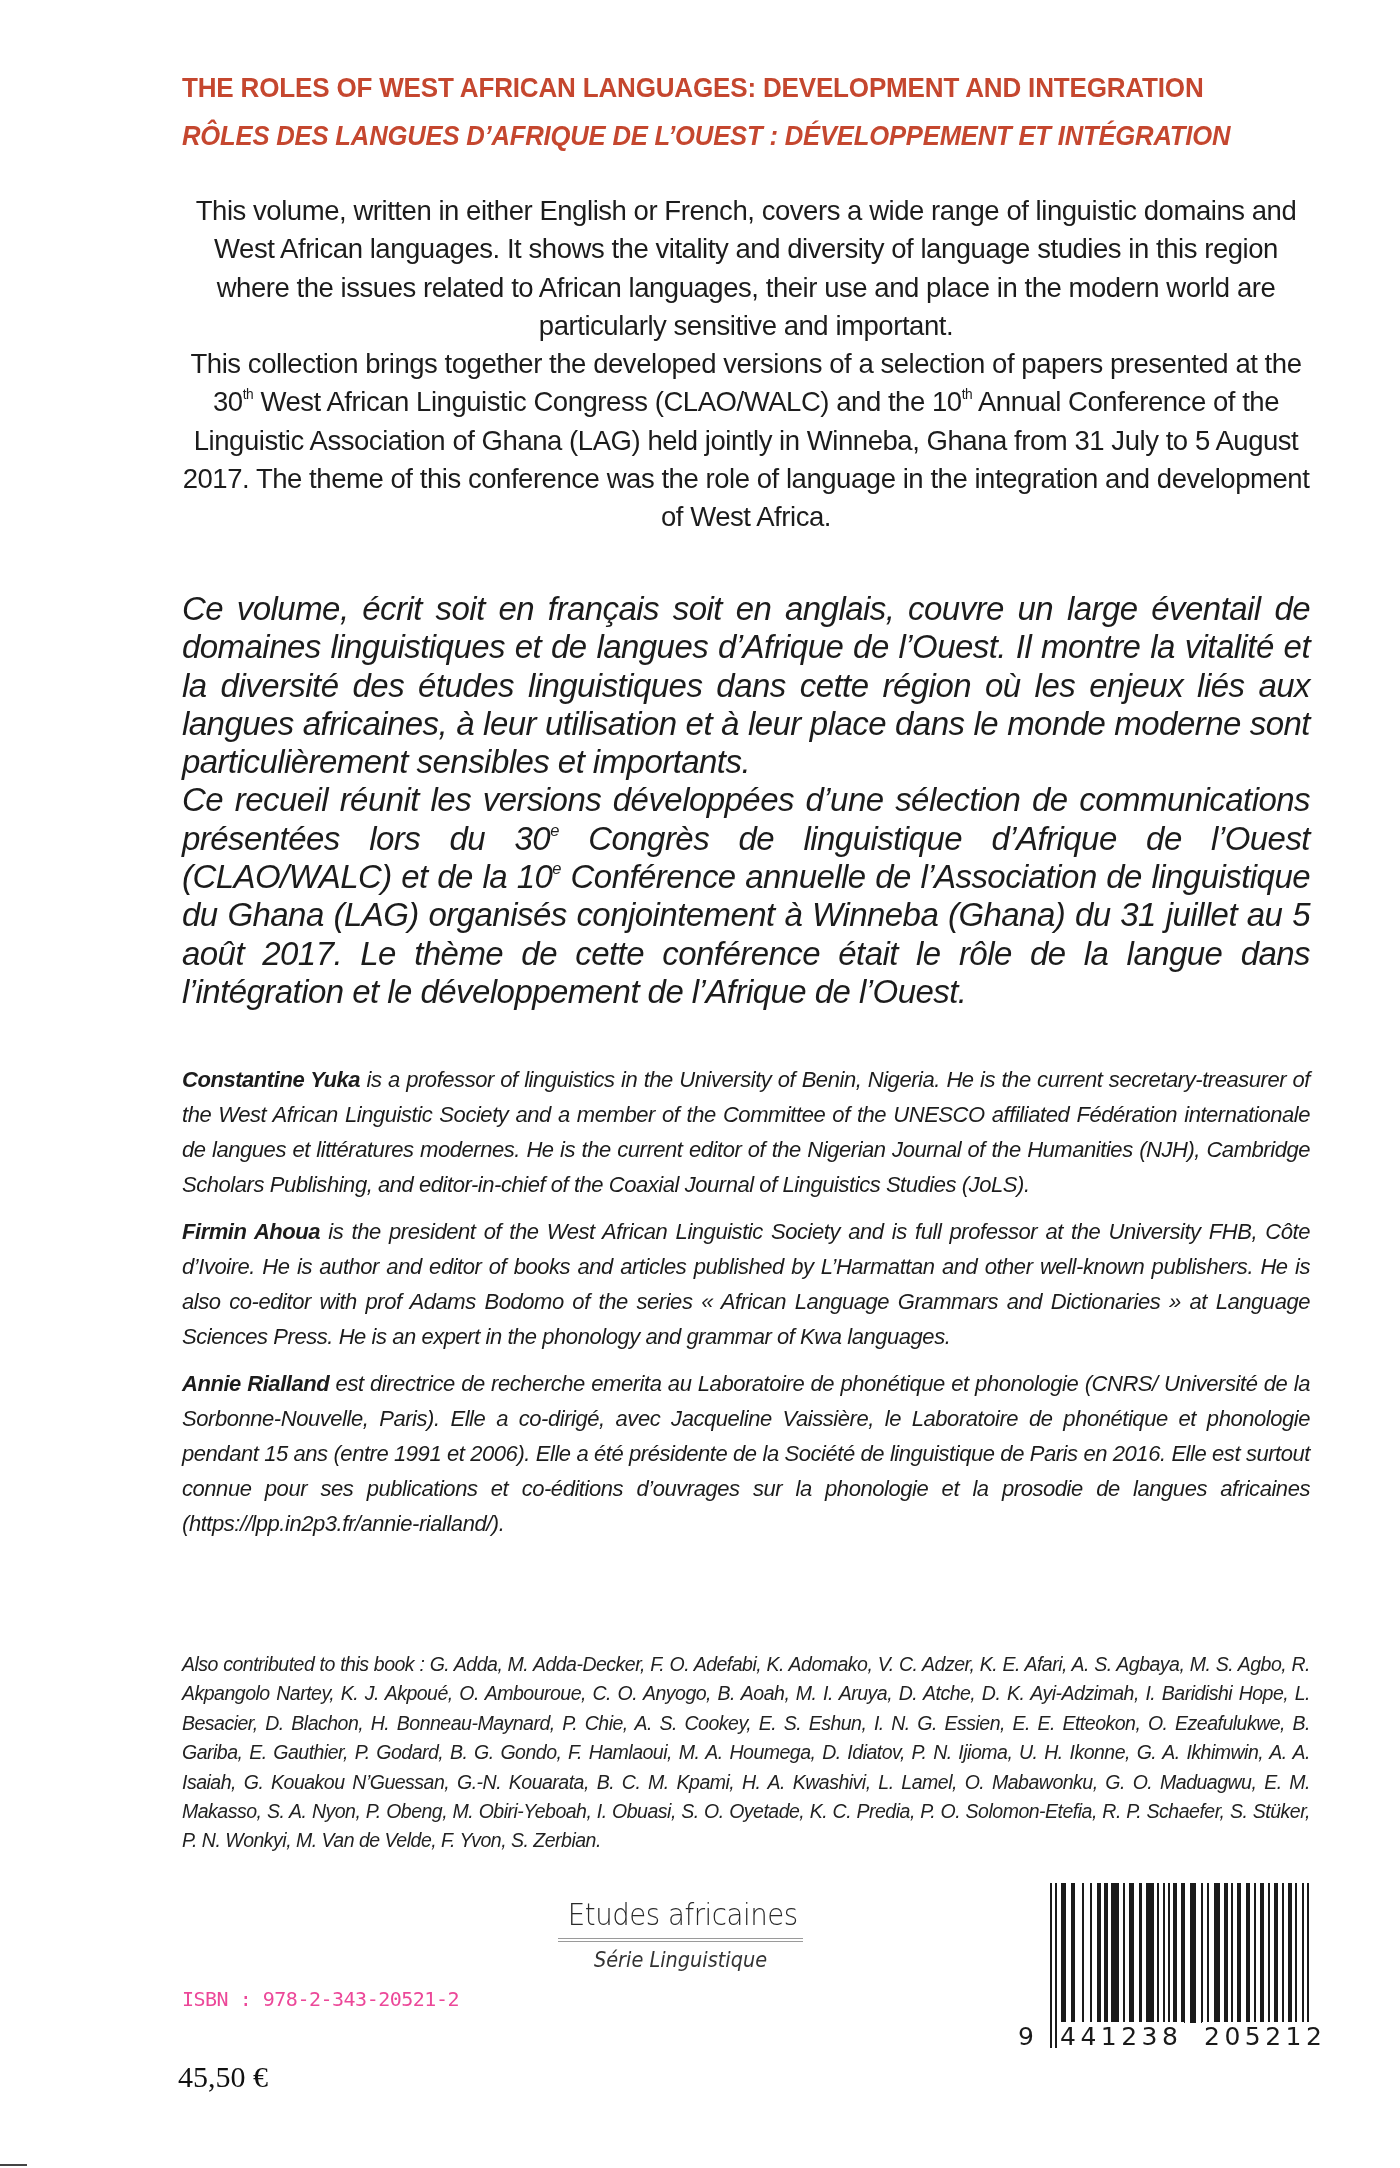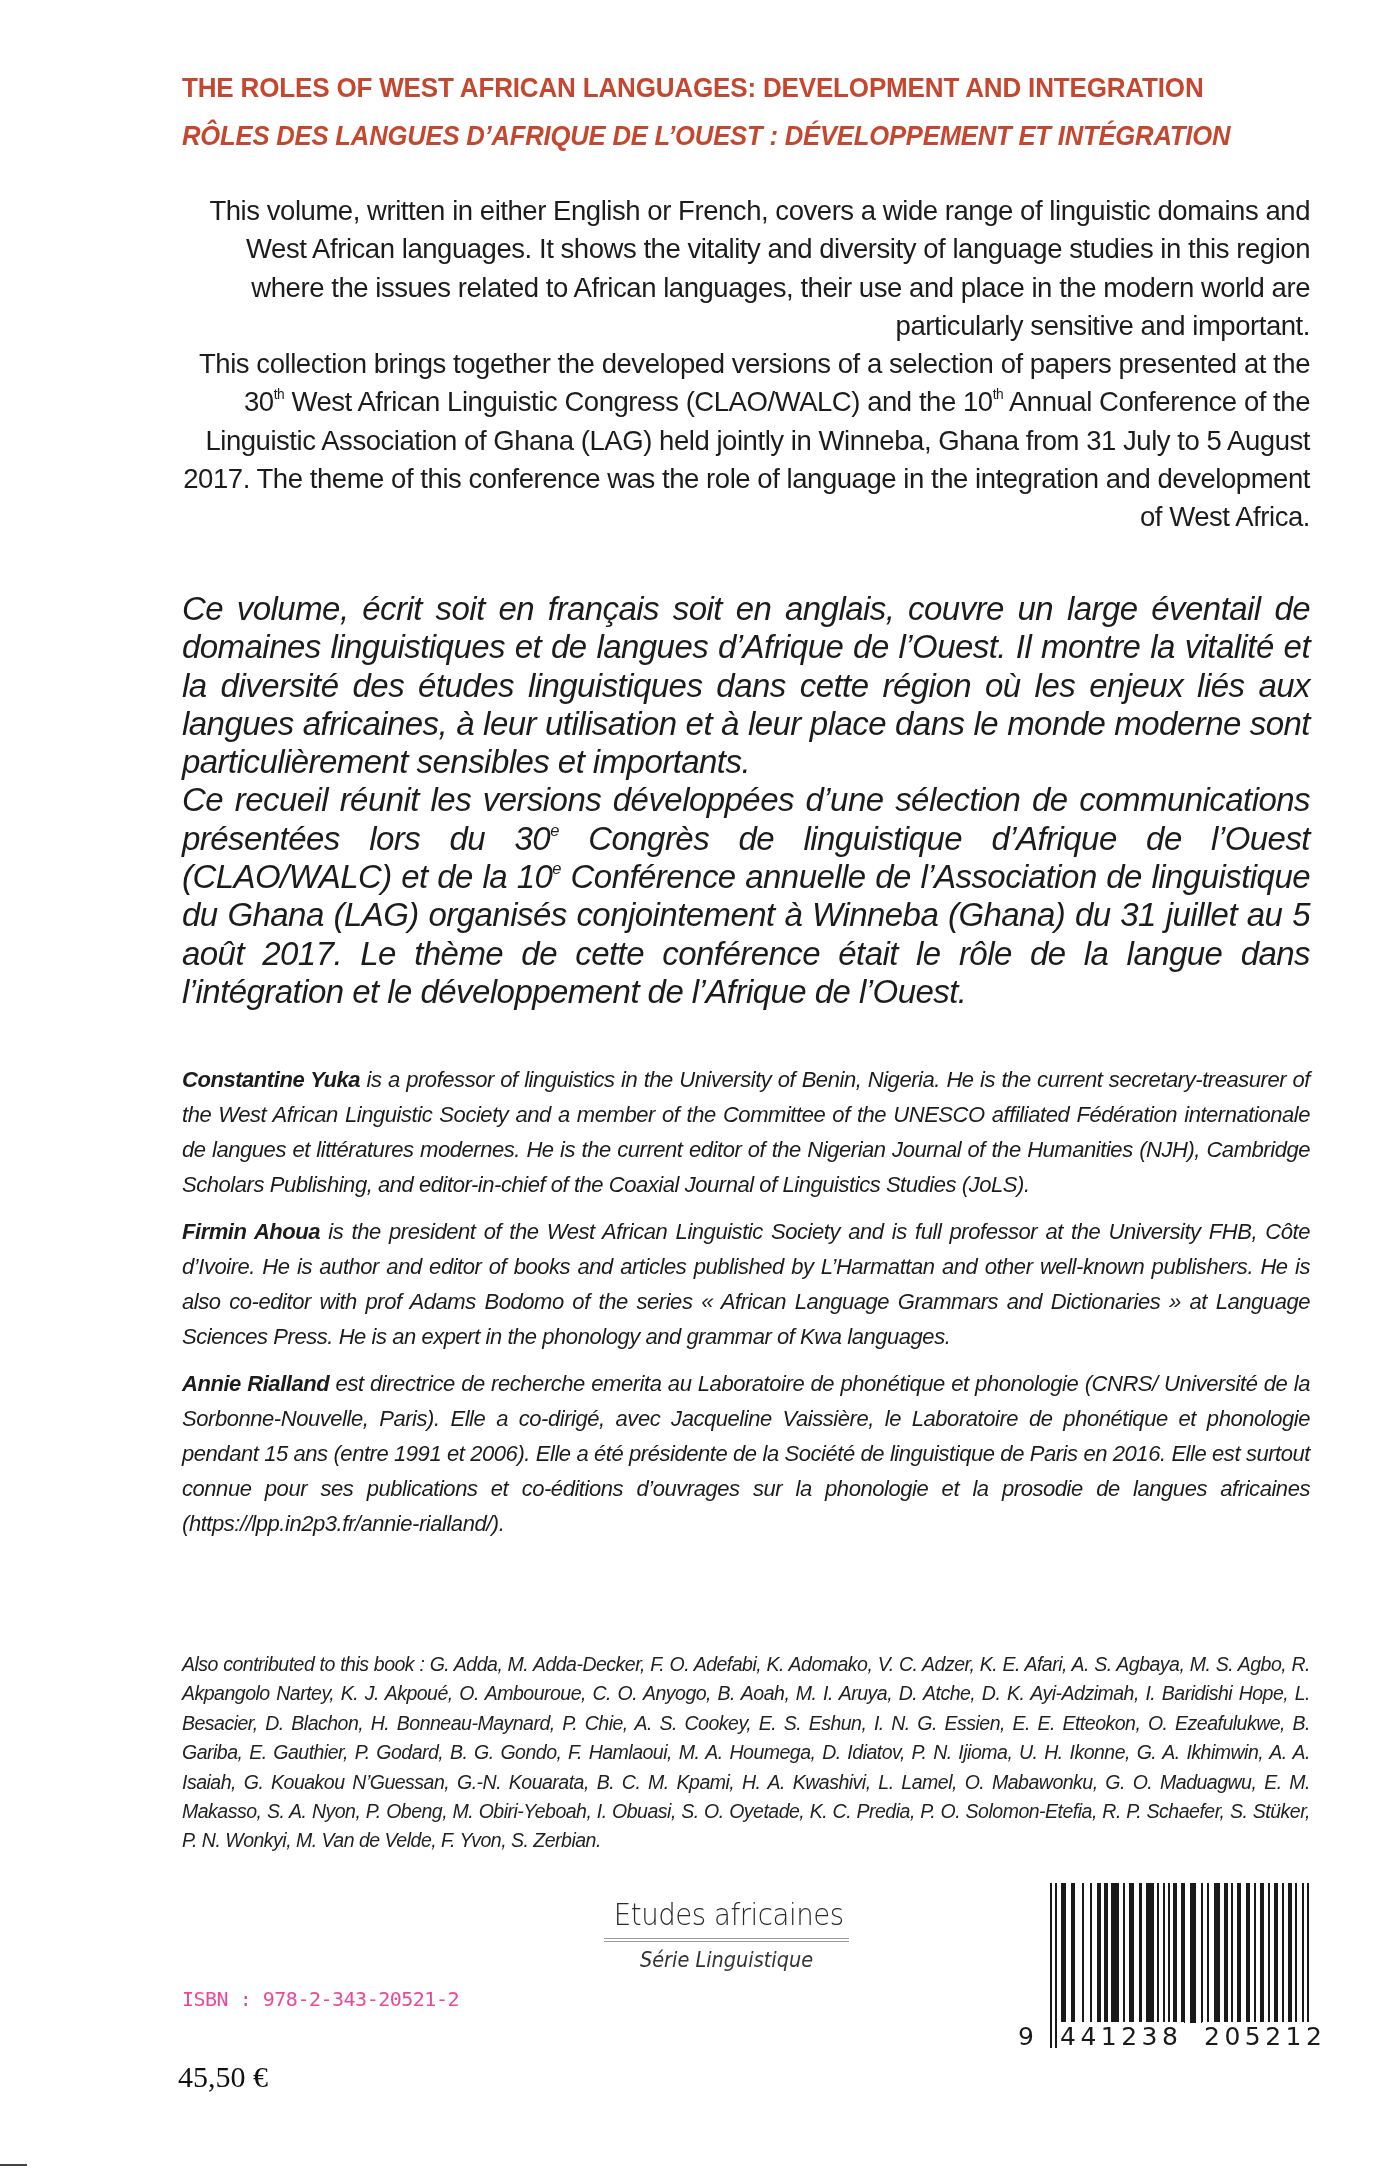--- a/index.html
+++ b/index.html
@@ -16,21 +16,21 @@
   }
   .title-en { top: 72px; transform: scaleX(0.93); }
   .title-fr { top: 120px; font-style: italic; transform: scaleX(0.915); }
 
   .block {
     position: absolute; left: 182px; width: 1128px;
     font-family: "Liberation Sans", sans-serif;
   }
   .para-en {
     top: 192px; font-size: 27.5px; line-height: 38.3px;
-    letter-spacing: -0.45px; text-align: right; color: #1c1c1c;
+    letter-spacing: -0.45px; text-align: center; color: #1c1c1c;
   }
   .para-en p { margin: 0; }
   .para-fr {
     top: 590px; font-size: 33px; line-height: 38.3px;
     font-style: italic; letter-spacing: -0.55px; text-align: justify; color: #1c1c1c;
   }
   .para-fr p { margin: 0; text-align: justify; text-align-last: left; }
   sup { font-size: 0.5em; vertical-align: 0.85em; line-height: 0; }
 
   .bios {
@@ -39,21 +39,21 @@
   }
   .bios p { text-align: justify; text-align-last: left; margin-bottom: 12px; }
   .bios b { font-weight: bold; }
 
   .contributors {
     top: 1650px; font-size: 19.5px; line-height: 29.4px; font-style: italic;
     letter-spacing: -0.5px; color: #222; text-align: justify; text-align-last: left;
   }
 
   .series {
-    position: absolute; left: 604px; top: 1896px; width: 245px; text-align: center;
+    position: absolute; left: 558px; top: 1896px; width: 245px; text-align: center;
   }
   .series-name {
     font-family: "DejaVu Sans", sans-serif; font-weight: 200; font-size: 30px;
     color: #2a2a2a; letter-spacing: -0.5px; line-height: 38px;
     transform: scaleX(0.92); transform-origin: center top; white-space: nowrap;
   }
   .series-rule { height: 4px; border-top: 1px solid #9a9a9a; border-bottom: 1px solid #9a9a9a; margin: 4px 0 6px 0; }
   .series-sub {
     font-family: "DejaVu Sans", sans-serif; font-style: italic; font-size: 21px;
     color: #333; white-space: nowrap; transform: scaleX(0.92); transform-origin: center top;

